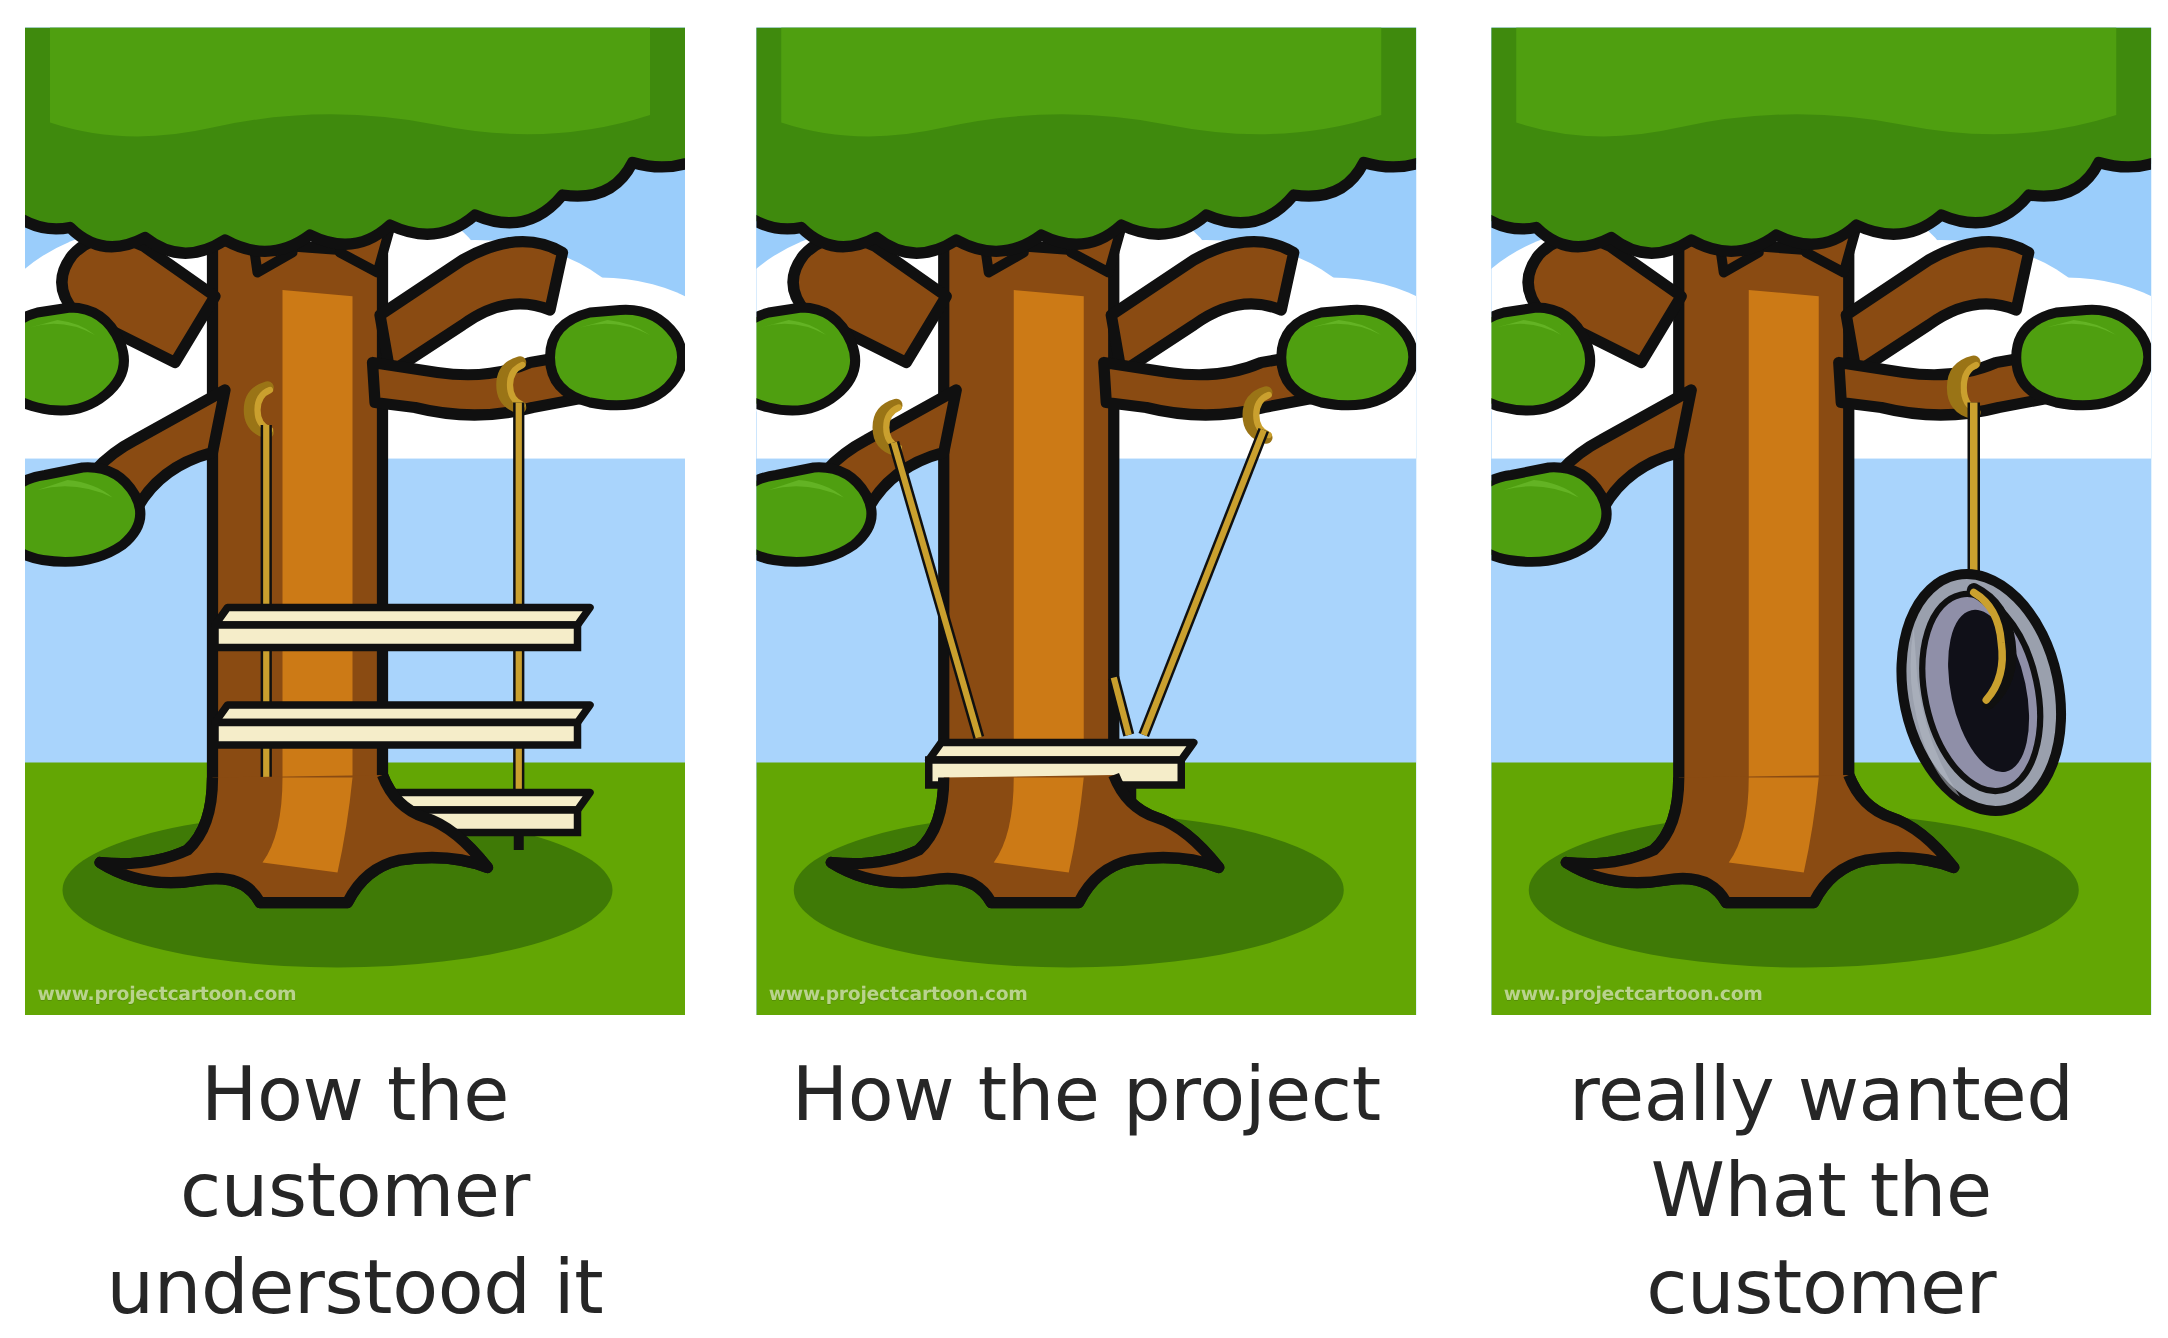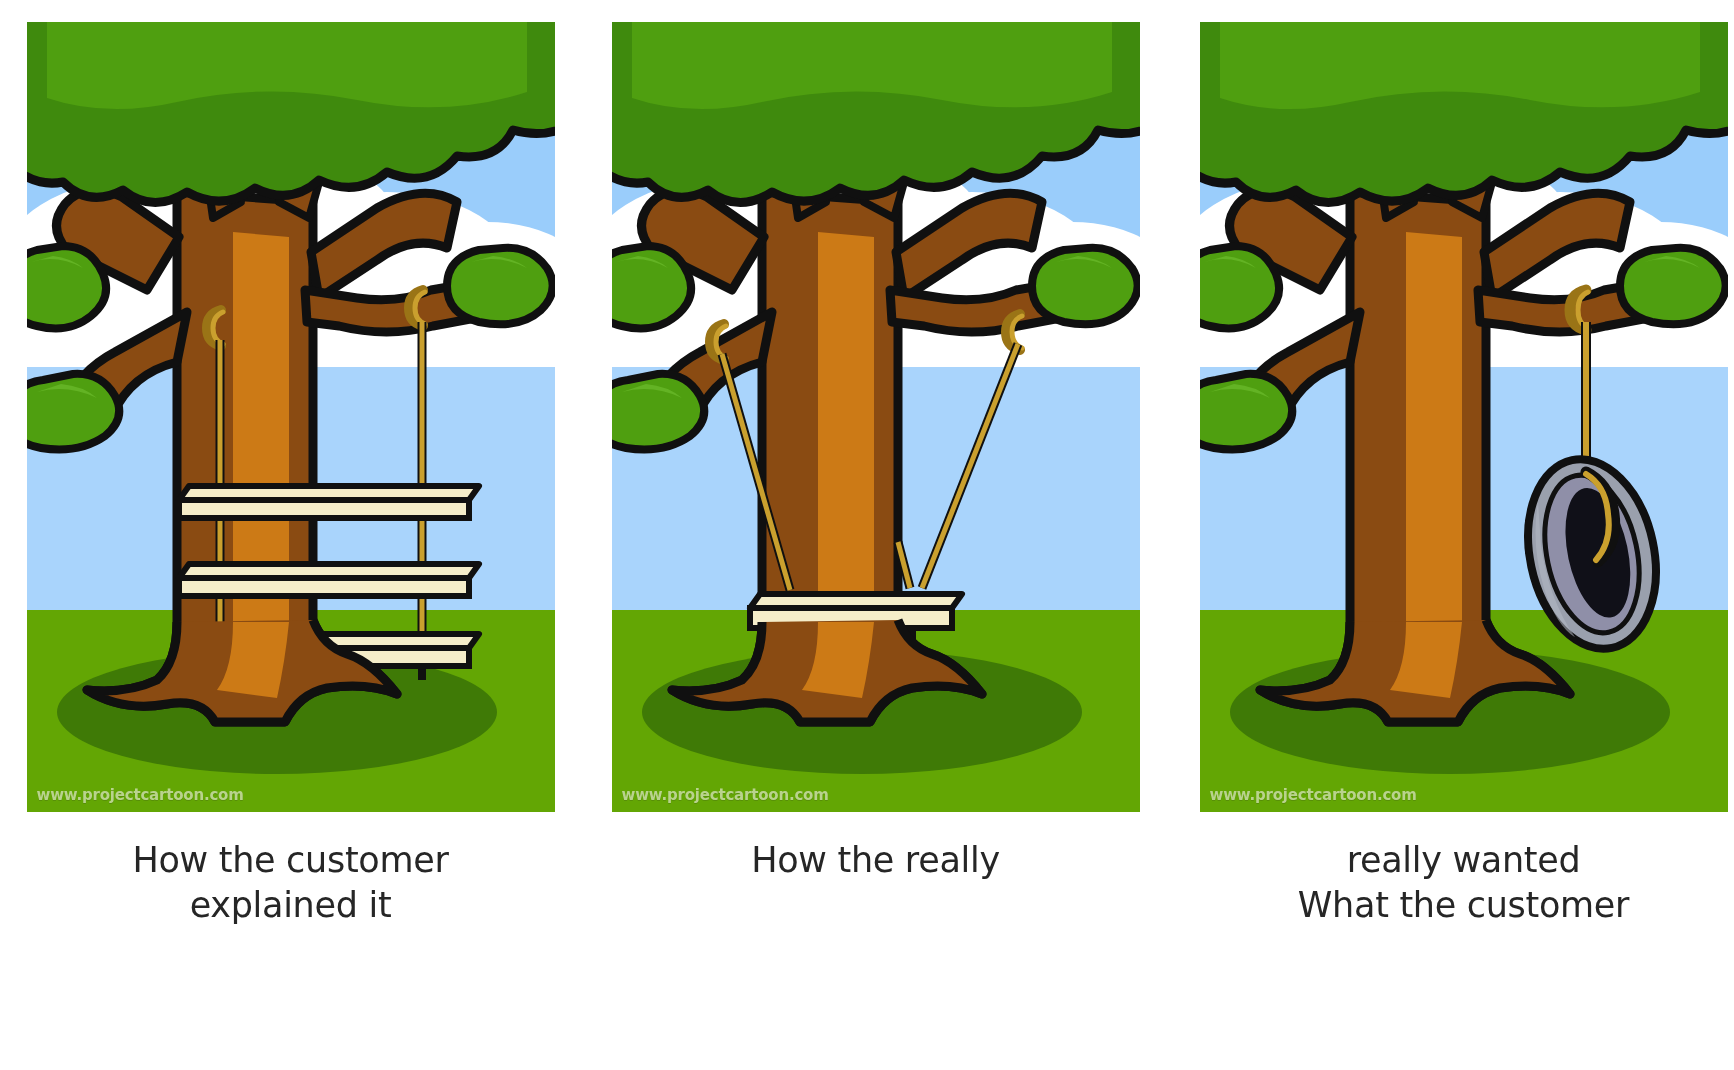--- a/index.html
+++ b/index.html
@@ -24,21 +24,21 @@
 
   .panels {
     position: absolute;
     left: 0;
     top: 0;
     width: 1734px;
     height: 862px;
     display: flex;
     flex-direction: row;
     align-items: flex-start;
-    justify-content: center;
+    justify-content: flex-start;
   }
 
   .panel {
     position: relative;
     width: 528px;
     margin-left: 20px;
     margin-top: 22px;
   }
   .panel.p2 { margin-left: 57px; }
   .panel.p3 { margin-left: 60px; }
@@ -74,21 +74,21 @@
     text-shadow: 0 1px 0 rgba(60,90,20,0.35);
     pointer-events: none;
     white-space: nowrap;
   }
 
   .caption {
     width: 528px;
     margin-top: 26px;
     text-align: center;
     font-family: "DejaVu Sans", "Liberation Sans", sans-serif;
-    font-size: 35px;
+    font-size: 60px;
     line-height: 1.28;
     color: #262626;
     font-weight: 400;
     letter-spacing: -0.3px;
   }
   .caption .line { display: block; }
 </style>
 </head>
 <body>
 
@@ -172,21 +172,21 @@
             <line x1="395" y1="644" x2="395" y2="658" stroke="#101010" stroke-width="8"></line>
 
             <path d="M150 600 Q150 640 130 658 Q100 672 60 668 Q95 690 140 682 Q175 676 188 700 L258 700 Q272 672 300 666 Q340 660 370 672 Q345 640 320 632 Q296 624 286 598" fill="#8a4b12" stroke="#101010" stroke-width="9" stroke-linejoin="round"></path>
             <path d="M206 600 Q206 646 190 668 L250 676 Q258 640 262 600 Z" fill="#cc7a16"></path>
           </g>
         </svg>
         <div class="watermark">www.projectcartoon.com</div>
       </div>
       <div class="caption">
         <span class="line">How the customer</span>
-        <span class="line">explained it</span>
+        <span class="line">understood it</span>
       </div>
     </div>
 
     <div class="panel p2">
       <div class="art-wrap">
         <svg class="art" viewBox="0 0 528 790" preserveAspectRatio="none">
           <defs>
             <clipPath id="clip2">
                 <rect x="0" y="0" width="528" height="790"></rect>
               </clipPath>
@@ -242,21 +242,21 @@
 
             <line x1="300" y1="606" x2="300" y2="626" stroke="#101010" stroke-width="8"></line>
 
             <path d="M150 600 Q150 640 130 658 Q100 672 60 668 Q95 690 140 682 Q175 676 188 700 L258 700 Q272 672 300 666 Q340 660 370 672 Q345 640 320 632 Q296 624 286 598" fill="#8a4b12" stroke="#101010" stroke-width="9" stroke-linejoin="round"></path>
             <path d="M206 600 Q206 646 190 668 L250 676 Q258 640 262 600 Z" fill="#cc7a16"></path>
           </g>
         </svg>
         <div class="watermark">www.projectcartoon.com</div>
       </div>
       <div class="caption">
-        <span class="line">How the really</span>
+        <span class="line">How the project</span>
       </div>
     </div>
 
     <div class="panel p3">
       <div class="art-wrap">
         <svg class="art" viewBox="0 0 528 790" preserveAspectRatio="none">
           <defs>
             <clipPath id="clip3">
                 <rect x="0" y="0" width="528" height="790"></rect>
               </clipPath>

